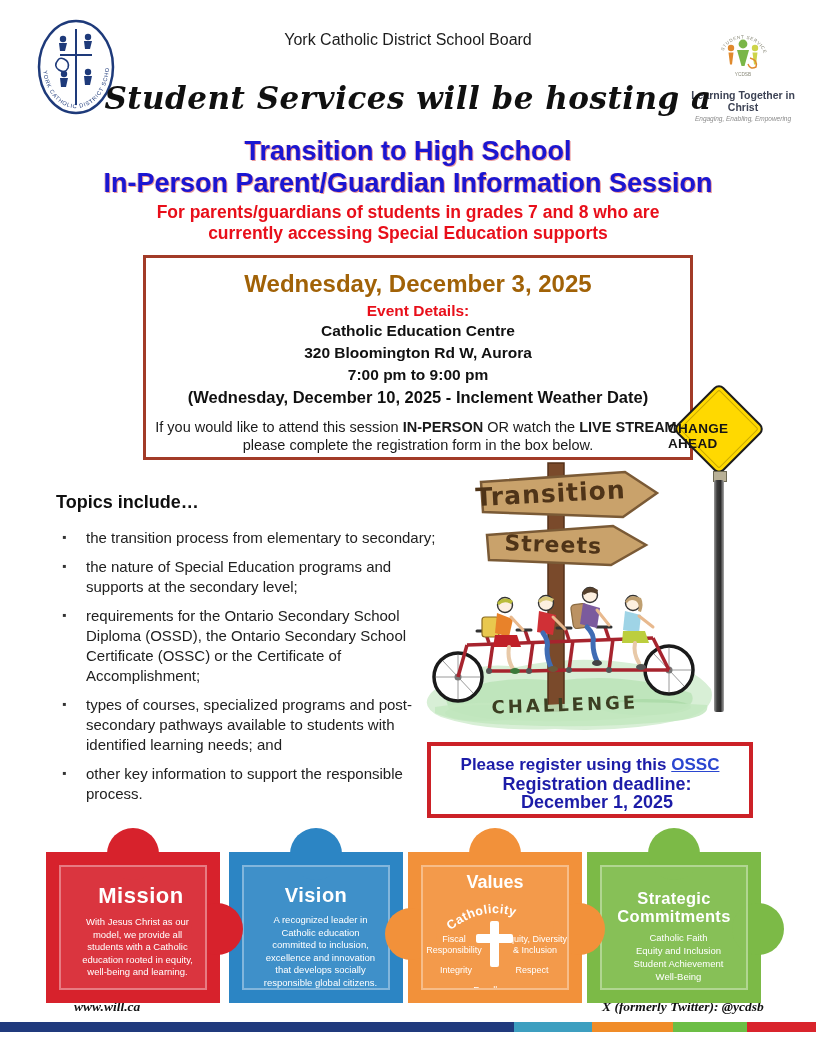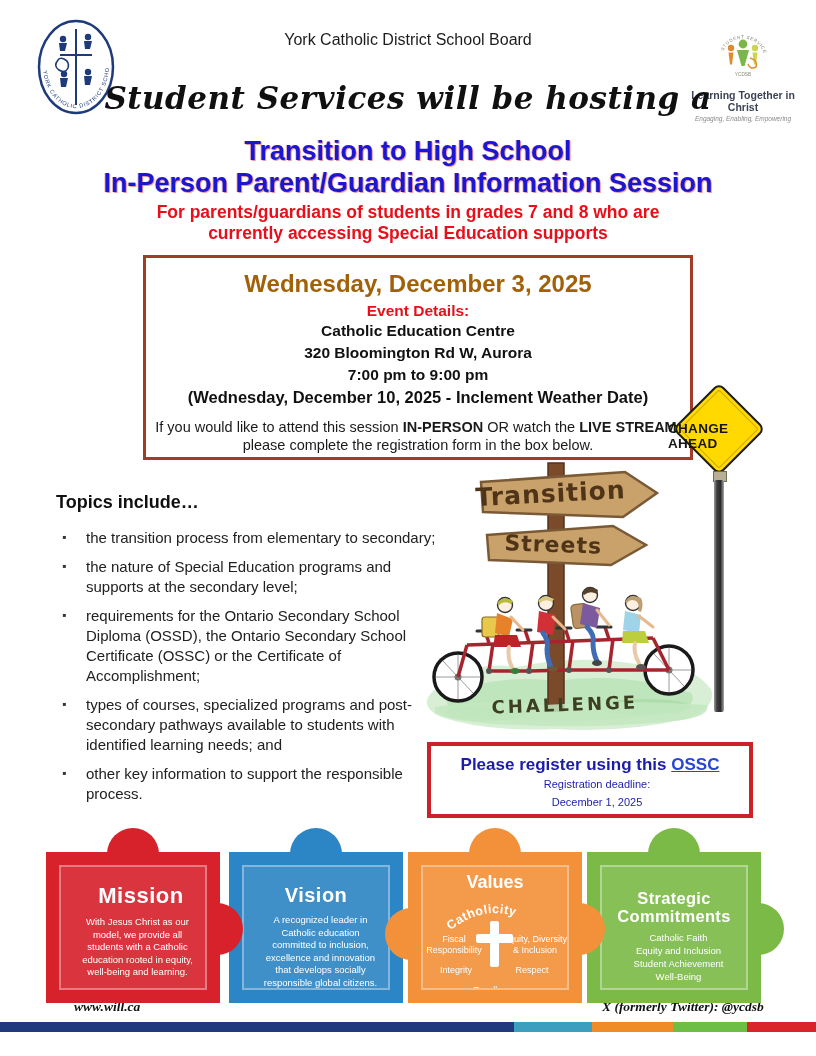--- a/index.html
+++ b/index.html
@@ -57,21 +57,21 @@
   .topics-list li::before { content:"▪"; position:absolute; left:2px; top:-1px; font-size:12px; color:#333; }
 
   
   .illustration { position:absolute; left:425px; top:455px; }
 
   
   .register-box { position:absolute; left:427px; top:742px; width:318px; height:68px;
     border:4px solid #cc2127; background:#fff; text-align:center; }
   .register-l1 { margin-top:9px; font-size:17px; font-weight:bold; color:#1c1ca8; }
   .register-l1 a { color:#2a46d0; text-decoration:underline; cursor:pointer; }
-  .register-l2, .register-l3 { font-size:11px; font-weight:normal; color:#1c1ca8; line-height:18px;margin-left:14px; }
+  .register-l2, .register-l3 { font-size:18px; font-weight:bold; color:#1c1ca8; line-height:18px;margin-left:14px; }
 
   
   .piece { position:absolute; top:852px; width:174px; height:151px; }
   .piece .tab { position:absolute; width:52px; height:52px; border-radius:50%; background:inherit; }
   .piece .tab.top { top:-24px; left:50%; margin-left:-26px; }
   .piece .tab.right { right:-23px; top:51px; }
   .piece .tab.left { left:-23px; top:56px; }
   .piece .inner { position:absolute; inset:13px; border:2px solid rgba(255,255,255,.35);
     background:rgba(255,255,255,.09); color:#fff; text-align:center; overflow:hidden; }
   .piece-mission { left:46px; background:#d7222c; z-index:4; }

